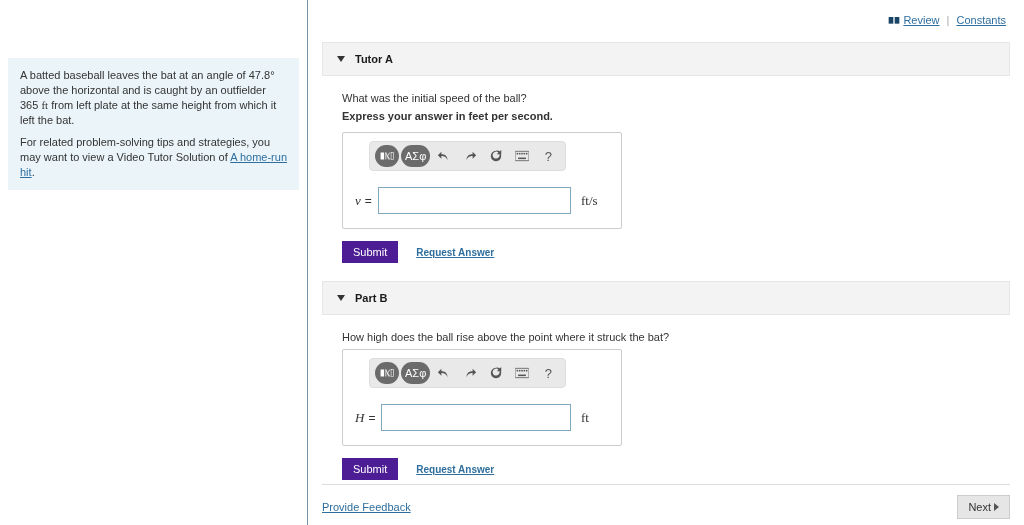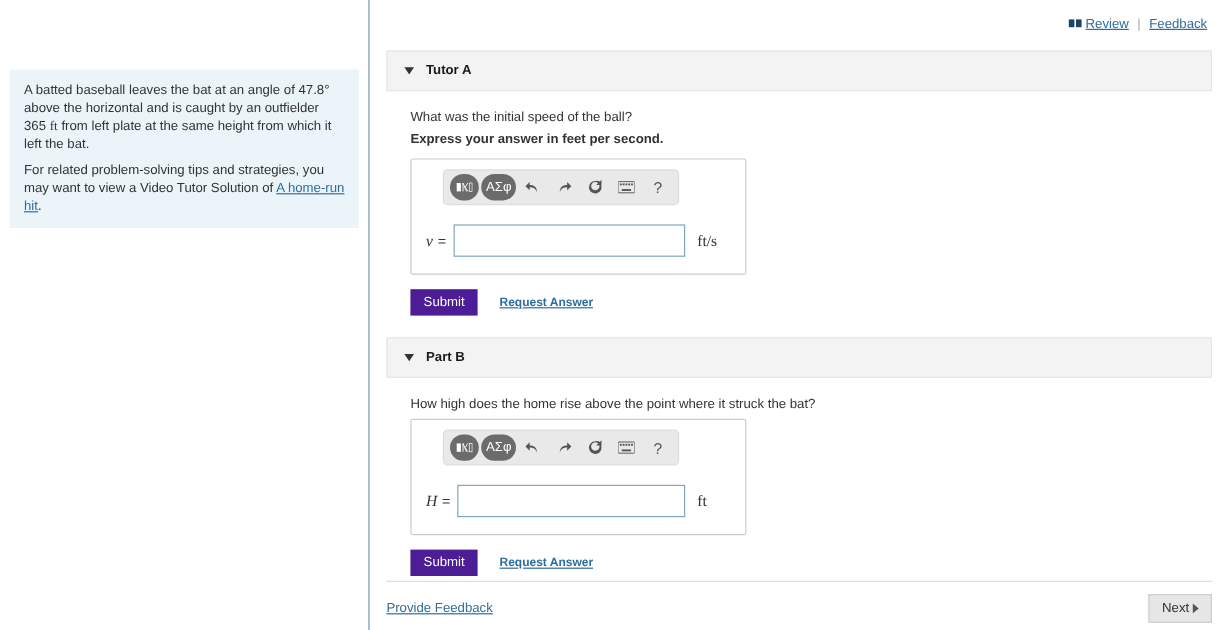--- a/index.html
+++ b/index.html
@@ -227,21 +227,21 @@
 
     <div class="top-links">
       <span class="book-icon">
         <svg viewBox="0 0 16 12">
             <rect x="0" y="0" width="7" height="10" fill="#1a4466"></rect>
             <rect x="9" y="0" width="7" height="10" fill="#1a4466"></rect>
           </svg>
       </span>
       <a href="#">Review</a>
       <span class="sep">|</span>
-      <a href="#">Feedback</a>
+      <a href="#">Constants</a>
     </div>
 
     <div class="part-block">
       <div class="part-header">
         <div class="part-caret"></div>
         <span class="part-title">Tutor A</span>
       </div>
       <div class="part-body">
         <p class="question">What was the initial speed of the ball?</p>
         <p class="instruction">Express your answer in feet per second.</p>
@@ -298,21 +298,21 @@
         </div>
       </div>
     </div>
 
     <div class="part-block">
       <div class="part-header">
         <div class="part-caret"></div>
         <span class="part-title">Part B</span>
       </div>
       <div class="part-body">
-        <p class="question">How high does the home rise above the point where it struck the bat?</p>
+        <p class="question">How high does the ball rise above the point where it struck the bat?</p>
 
         <div class="answer-box">
           <div class="toolbar">
             <span class="tb-btn dark">
               <svg viewBox="0 0 24 16">
                   <rect x="1" y="2" width="6" height="12" fill="#fff"></rect>
                   <path d="M10 2v12M10 2l5 12M17 2l-4 6l4 6" stroke="#fff" fill="none" stroke-width="1.3"></path>
                   <rect x="19" y="2" width="4" height="12" fill="none" stroke="#fff" stroke-width="1"></rect>
                 </svg>
             </span>

